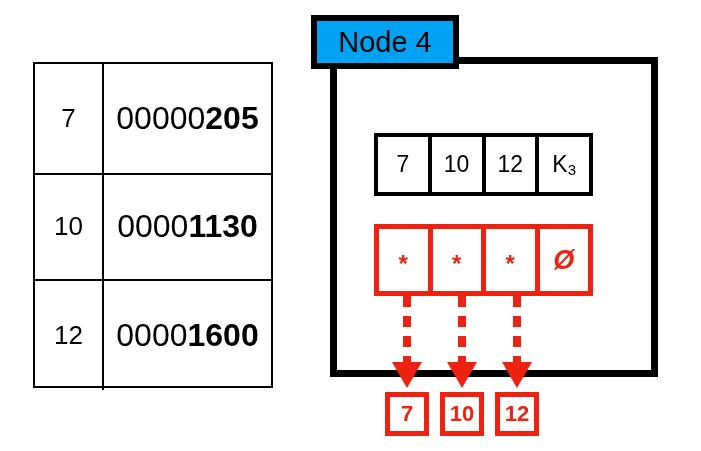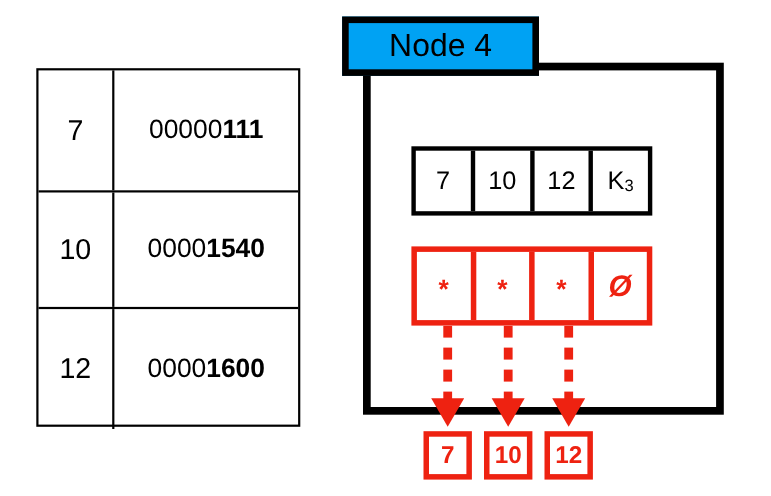--- a/index.html
+++ b/index.html
@@ -49,21 +49,21 @@
     align-items: center;
     justify-content: center;
     font-size: 26px;
     color: #000;
   }
   .bin-val {
     flex: 1;
     display: flex;
     align-items: center;
     justify-content: center;
-    font-size: 24px;
+    font-size: 32px;
     color: #000;
     letter-spacing: 0px;
   }
   .bin-val .pre { font-weight: 400; }
   .bin-val .suf { font-weight: 700; }
 
   
   .node-box {
     position: absolute;
     left: 330px;
@@ -71,21 +71,21 @@
     width: 328px;
     height: 320px;
     border: 7px solid #000;
     box-sizing: border-box;
     background: transparent;
   }
   .node-tab {
     position: absolute;
     left: 311px;
     top: 15px;
-    width: 179px;
+    width: 148px;
     height: 54px;
     background: #00a2f3;
     border: 6px solid #000;
     box-sizing: border-box;
     display: flex;
     align-items: center;
     justify-content: center;
     z-index: 5;
   }
   .node-tab-label {
@@ -199,29 +199,29 @@
 <body>
 
 <div id="stage">
 
   <div class="bin-table">
 
     <div class="bin-row r0">
       <div class="bin-dec">7</div>
       <div class="bin-val">
           <span class="pre">00000</span>
-          <span class="suf">111</span>
+          <span class="suf">205</span>
         </div>
     </div>
 
     <div class="bin-row r1">
       <div class="bin-dec">10</div>
       <div class="bin-val">
           <span class="pre">0000</span>
-          <span class="suf">1540</span>
+          <span class="suf">1130</span>
         </div>
     </div>
 
     <div class="bin-row r2">
       <div class="bin-dec">12</div>
       <div class="bin-val">
           <span class="pre">0000</span>
           <span class="suf">1600</span>
         </div>
     </div>

